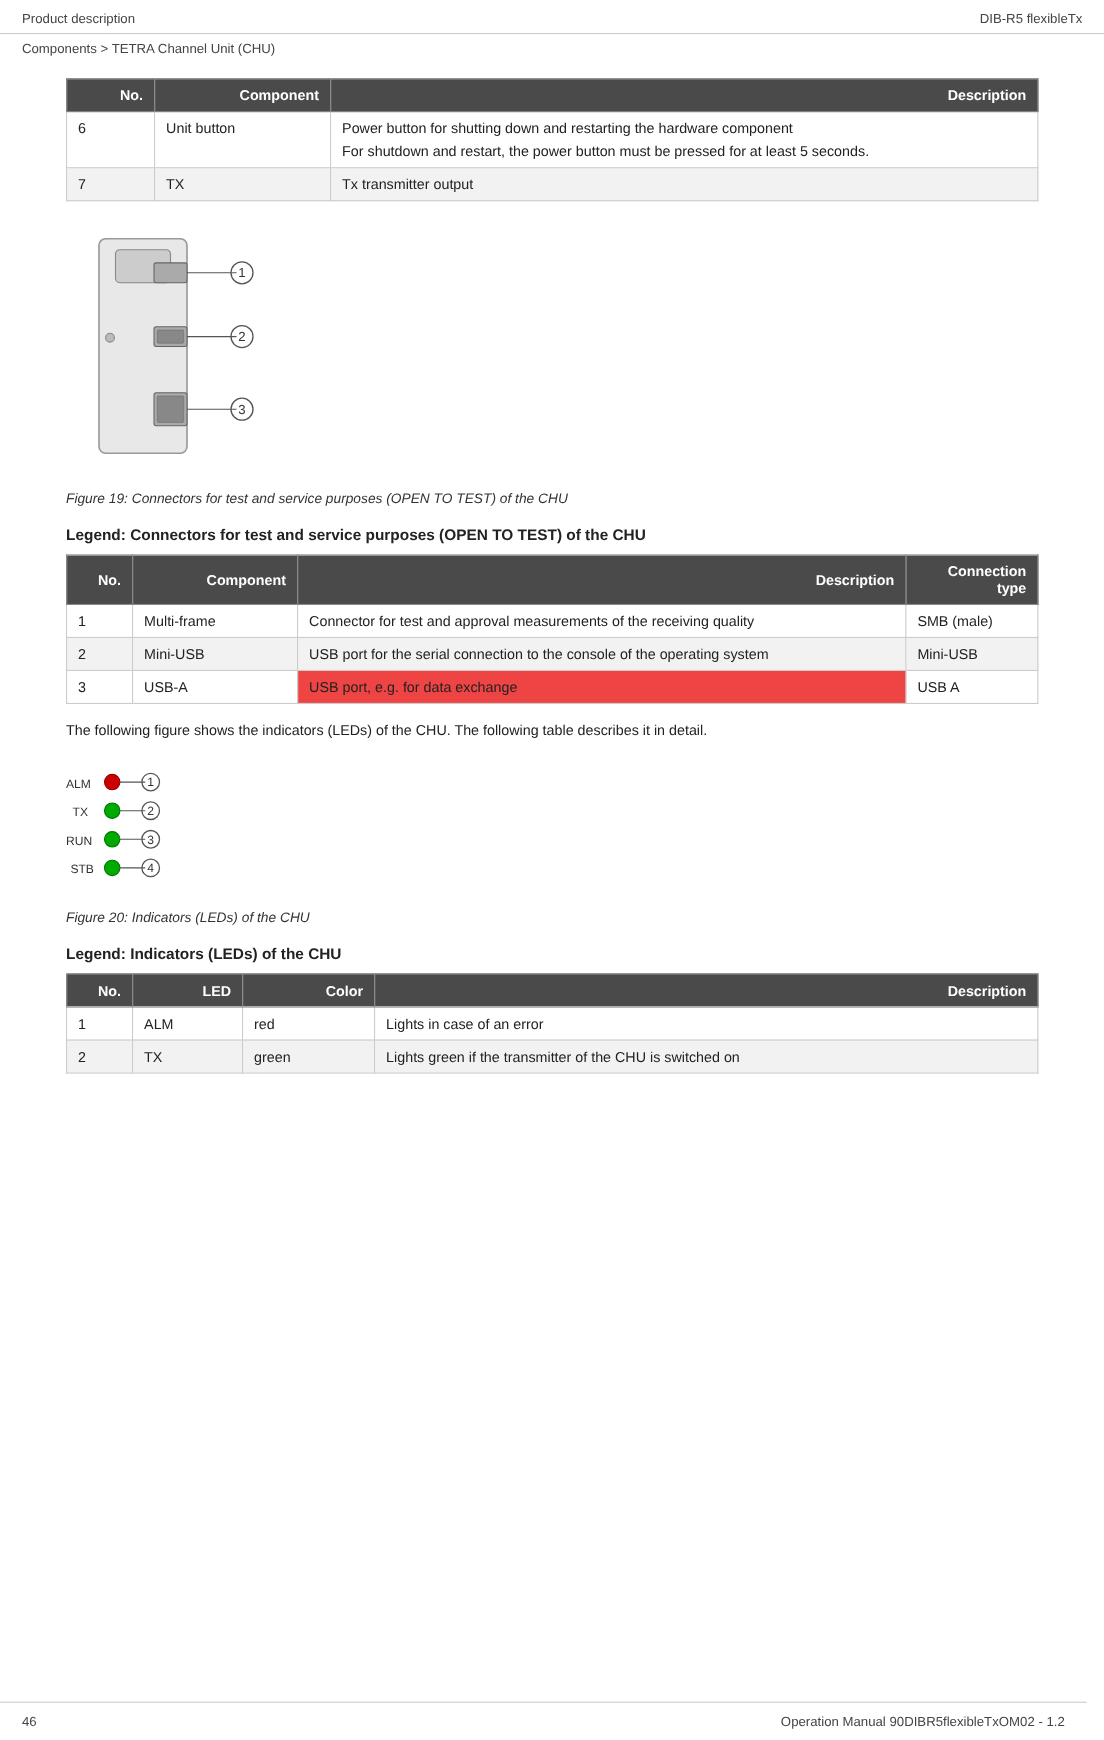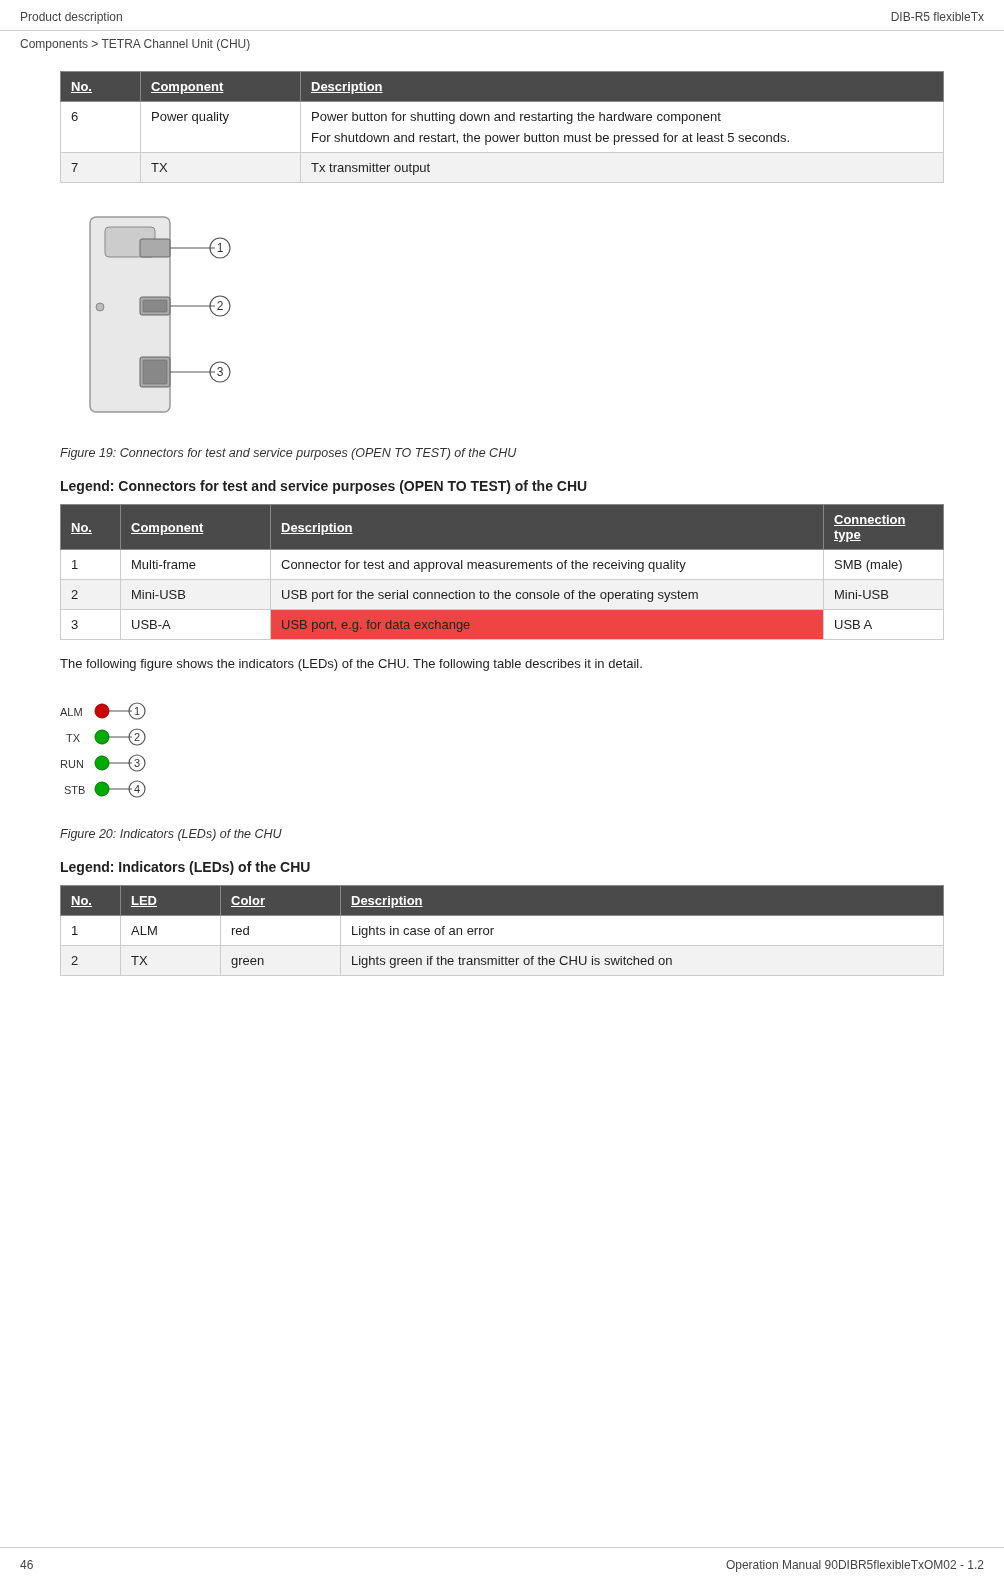--- a/index.html
+++ b/index.html
@@ -34,25 +34,24 @@
 
     
     table {
       border-collapse: collapse;
       width: 100%;
       margin-bottom: 14px;
     }
     th {
       background: #4a4a4a;
       color: #fff;
-      text-align: left;
+      text-align: right;
       padding: 7px 10px;
       font-size: 13px;
       font-weight: bold;
-      text-decoration: underline;
     }
     td {
       border: 1px solid #ccc;
       padding: 7px 10px;
       vertical-align: top;
       font-size: 13px;
     }
     tr:nth-child(even) td { background: #f2f2f2; }
     tr:nth-child(odd) td { background: #fff; }
     th { border: 1px solid #888; }
@@ -95,21 +94,21 @@
     
     .led-diagram {
       display: inline-block;
       margin: 10px 0;
     }
 
     .page-footer {
       position: absolute;
       bottom: 0;
       left: 0;
-      right: 0;
+      right: 16px;
       display: flex;
       justify-content: space-between;
       padding: 10px 20px;
       border-top: 1px solid #ccc;
       font-size: 12px;
       color: #444;
     }
 
     .desc-cell p { margin-bottom: 6px; }
     .desc-cell p:last-child { margin-bottom: 0; }
@@ -130,21 +129,21 @@
     <thead>
       <tr>
         <th style="width:80px">No.</th>
         <th style="width:160px">Component</th>
         <th>Description</th>
       </tr>
     </thead>
     <tbody id="top-table-body">
     <tr>
           <td style="background: rgb(255, 255, 255);">6</td>
-          <td style="background: rgb(255, 255, 255);">Power quality</td>
+          <td style="background: rgb(255, 255, 255);">Unit button</td>
           <td class="desc-cell" style="background: rgb(255, 255, 255);">
             <p>Power button for shutting down and restarting the hardware component</p>
             <p>For shutdown and restart, the power button must be pressed for at least 5 seconds.</p>
           </td>
         </tr>
         <tr>
           <td style="background: rgb(242, 242, 242);">7</td>
           <td style="background: rgb(242, 242, 242);">TX</td>
           <td class="desc-cell" style="background: rgb(242, 242, 242);">
             <p>Tx transmitter output</p>

